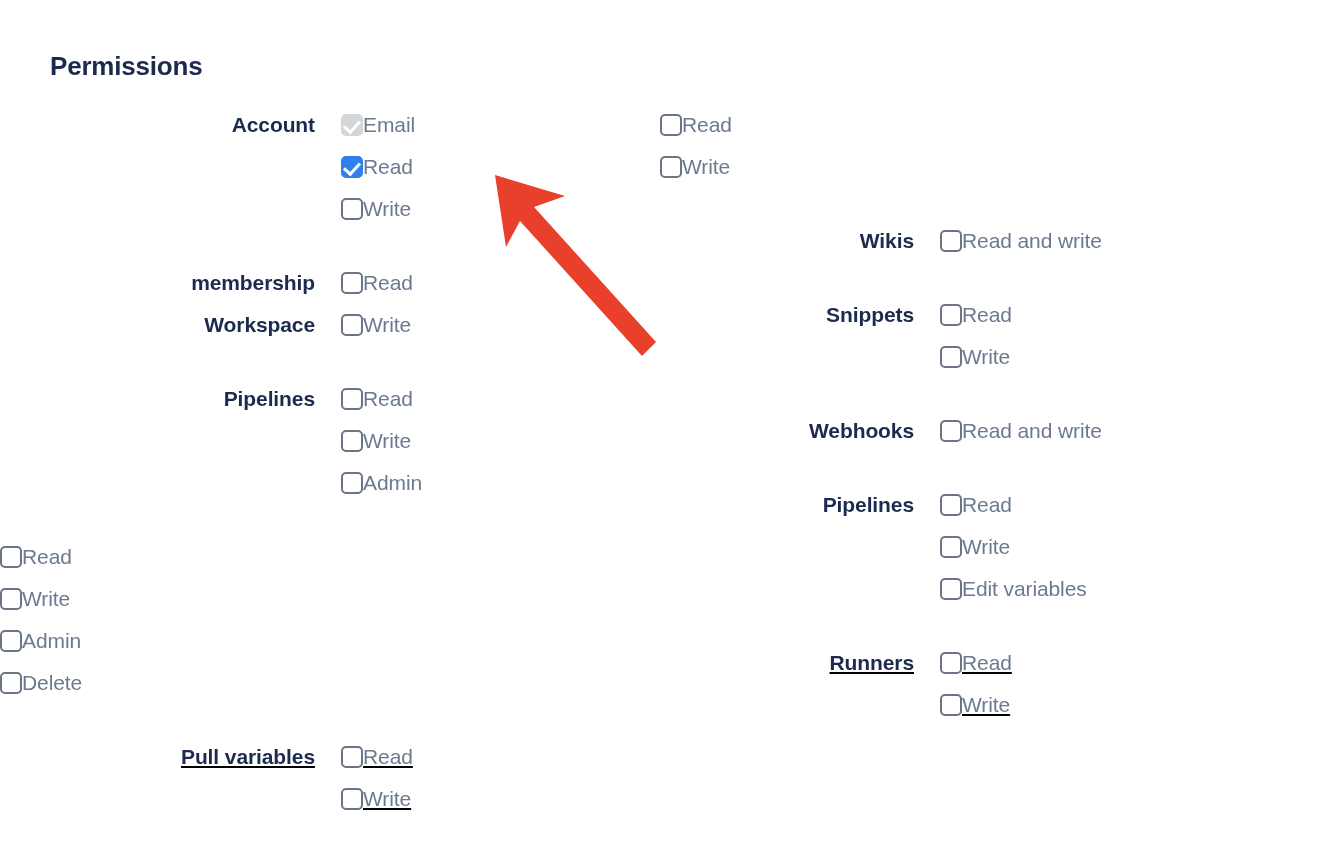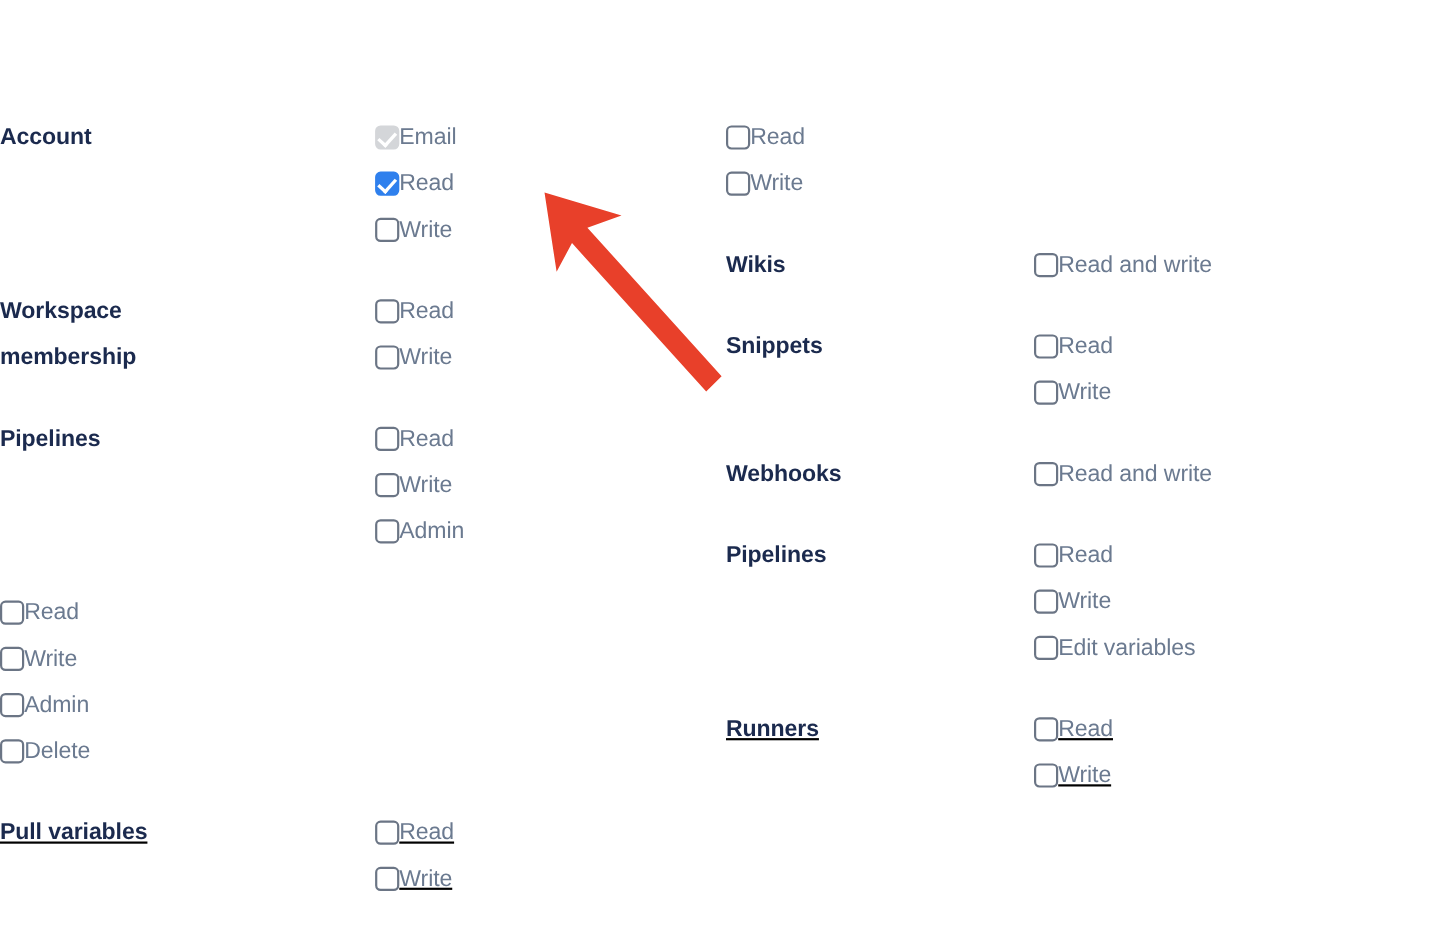--- a/index.html
+++ b/index.html
@@ -44,20 +44,21 @@
 
   .perm-group {
     display: flex;
     align-items: flex-start;
     margin-bottom: 32px;
   }
   .perm-group:last-child { margin-bottom: 0; text-decoration: underline; }
 
   .group-label {
     flex: 0 0 auto;
+    text-align: right;
     font-size: 21px;
     font-weight: bold;
     color: #1b2a4e;
     line-height: 42px;
     padding-right: 26px;
     box-sizing: border-box;
     letter-spacing: -0.1px;
   }
   .col-left  .group-label { width: 341px; }
   .col-right .group-label { width: 280px; }
@@ -121,20 +122,21 @@
     width: 210px;
     height: 215px;
     pointer-events: none;
   }
 </style>
 </head>
 <body style="background: rgb(255, 255, 255);">
 
 <div id="page">
 
+  <div class="page-title">Permissions</div>
 
   <div class="col col-left">
       <div class="perm-group">
         <div class="group-label">
           <span class="lbl-line">Account</span>
         </div>
         <div class="options">
           <div class="opt-row">
             <span class="cbox disabled-checked" role="checkbox" aria-checked="true">
               <span class="tick"></span>
@@ -148,22 +150,22 @@
             <span class="opt-label">Read</span>
           </div>
           <div class="opt-row">
             <span class="cbox" role="checkbox" aria-checked="false"></span>
             <span class="opt-label">Write</span>
           </div>
         </div>
       </div>
       <div class="perm-group">
         <div class="group-label">
+          <span class="lbl-line">membership</span>
           <span class="lbl-line">Workspace</span>
-          <span class="lbl-line">membership</span>
         </div>
         <div class="options">
           <div class="opt-row">
             <span class="cbox" role="checkbox" aria-checked="false"></span>
             <span class="opt-label">Read</span>
           </div>
           <div class="opt-row">
             <span class="cbox" role="checkbox" aria-checked="false"></span>
             <span class="opt-label">Write</span>
           </div>

